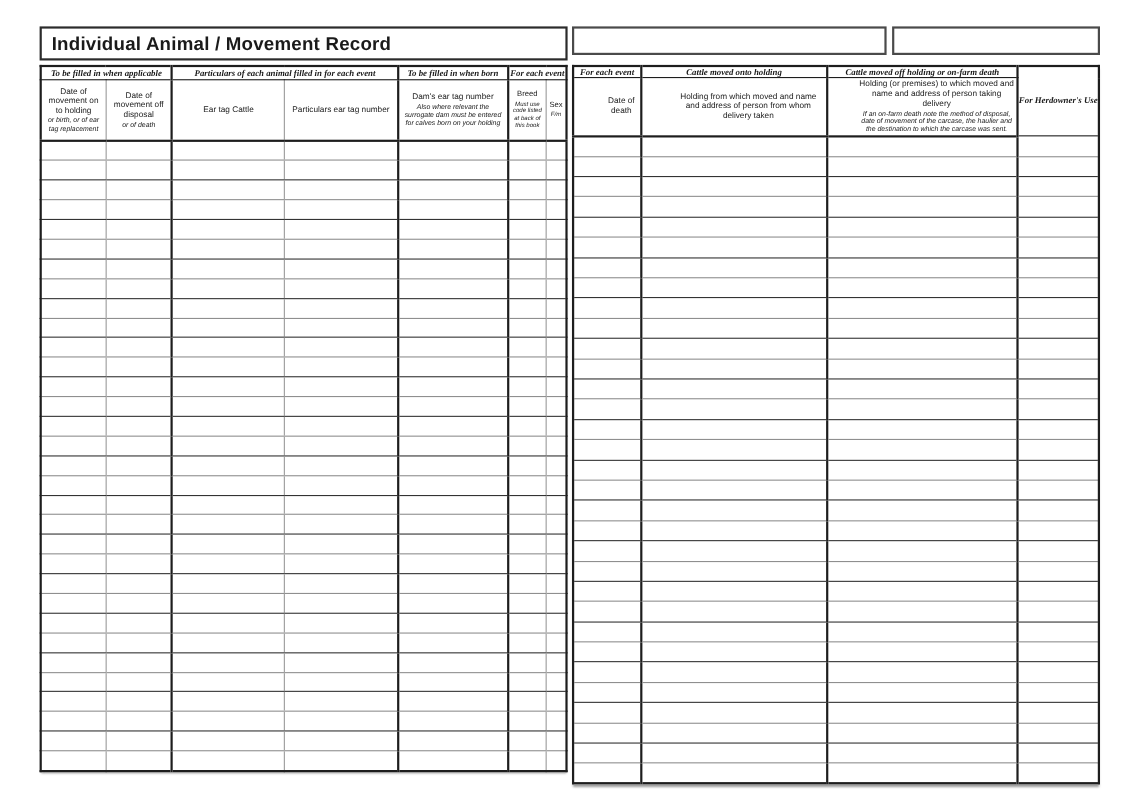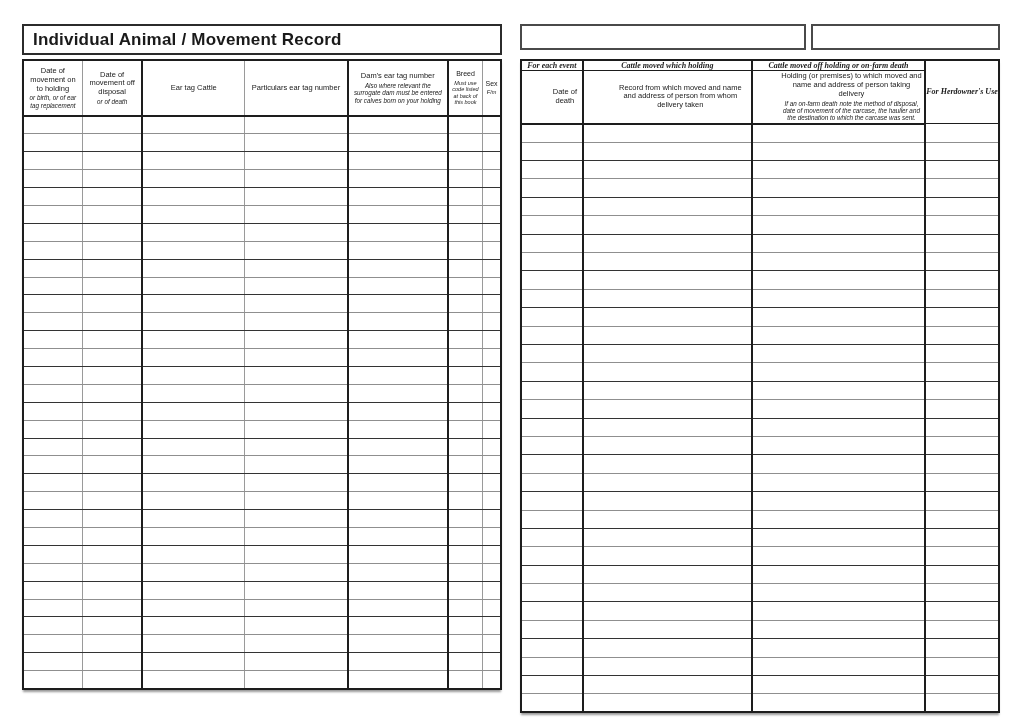--- a/index.html
+++ b/index.html
@@ -7,21 +7,21 @@
     width: 1024px; height: 724px;
     background: #ffffff;
     font-family: "Liberation Sans", sans-serif;
     color: #1a1a1a;
     overflow: hidden;
     position: relative;
   }
   .spread { position: absolute; inset: 0; }
 
   .page { position: absolute; top: 24px; width: 480px; }
-  .page-left  { left: 22px; }
+  .page-left  { left: 36px; }
   .page-right { left: 520px; }
 
   
   .title-box {
     box-sizing: border-box;
     height: 31px; width: 480px;
     border: 2px solid #2b2b2b;
     display: flex; align-items: center;
     padding-left: 9px;
     background: #fff;
@@ -114,20 +114,26 @@
       <colgroup>
         <col style="width:58px">
           <col style="width:59px">
           <col style="width:100px">
         <col style="width:101px">
           <col style="width:98px">
           <col style="width:34px">
           <col style="width:18px">
       </colgroup>
       <thead>
+        <tr class="group-row">
+          <th colspan="2">To be filled in when applicable</th>
+          <th colspan="2" class="vd">Particulars of each animal filled in for each event</th>
+          <th class="vd">To be filled in when born</th>
+          <th colspan="2" class="vd">For each event</th>
+        </tr>
         <tr class="col-row">
           <th>
             <div class="lbl">Date of movement on to holding</div>
             <div class="note">or birth, or of ear tag replacement</div>
           </th>
           <th class="vl">
             <div class="lbl">Date of movement off disposal</div>
             <div class="note">or of death</div>
           </th>
           <th class="vd">
@@ -484,30 +490,30 @@
     <table class="grid">
       <colgroup>
         <col style="width:61px">
           <col style="width:167px">
           <col style="width:171px">
           <col style="width:73px">
       </colgroup>
       <thead>
         <tr class="group-row">
           <th>For each event</th>
-          <th class="vd">Cattle moved which holding</th>
+          <th class="vd">Cattle moved onto holding</th>
           <th class="vd">Cattle moved off holding or on-farm death</th>
           <th class="vd herdowner" rowspan="2">For Herdowner's Use</th>
         </tr>
         <tr class="col-row">
           <th>
             <div class="lbl">Date of death</div>
           </th>
           <th class="vd">
-            <div class="lbl">Record from which moved and name and address of person from whom delivery taken</div>
+            <div class="lbl">Holding from which moved and name and address of person from whom delivery taken</div>
           </th>
           <th class="vd">
             <div class="lbl">Holding (or premises) to which moved and name and address of person taking delivery</div>
             <div class="note">If an on-farm death note the method of disposal, date of movement of the carcase, the haulier and the destination to which the carcase was sent.</div>
           </th>
         </tr>
       </thead>
       <tbody>
   <tr>
     <td></td>

